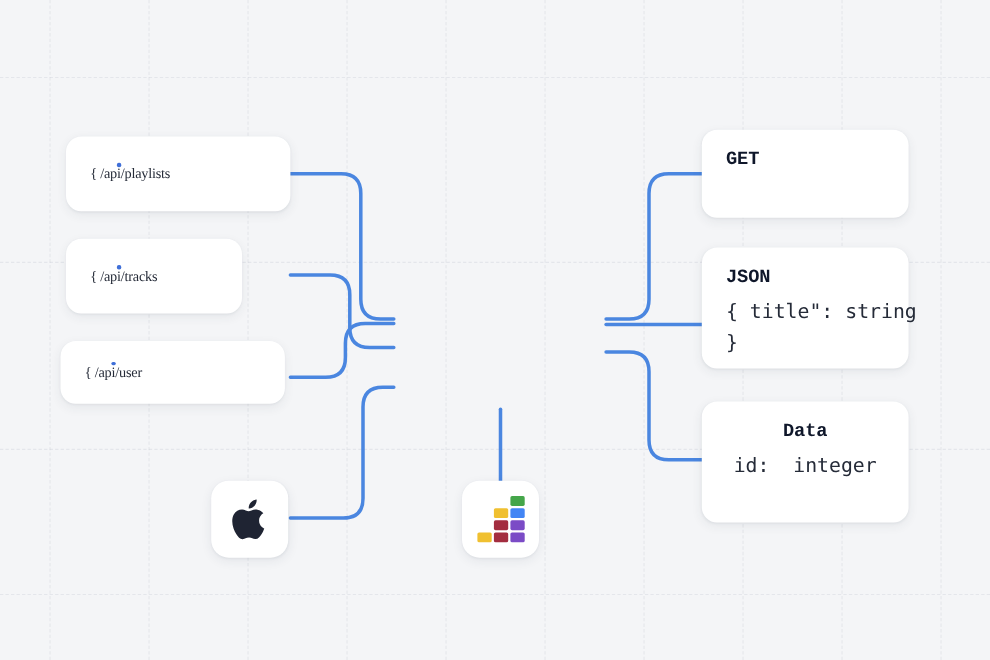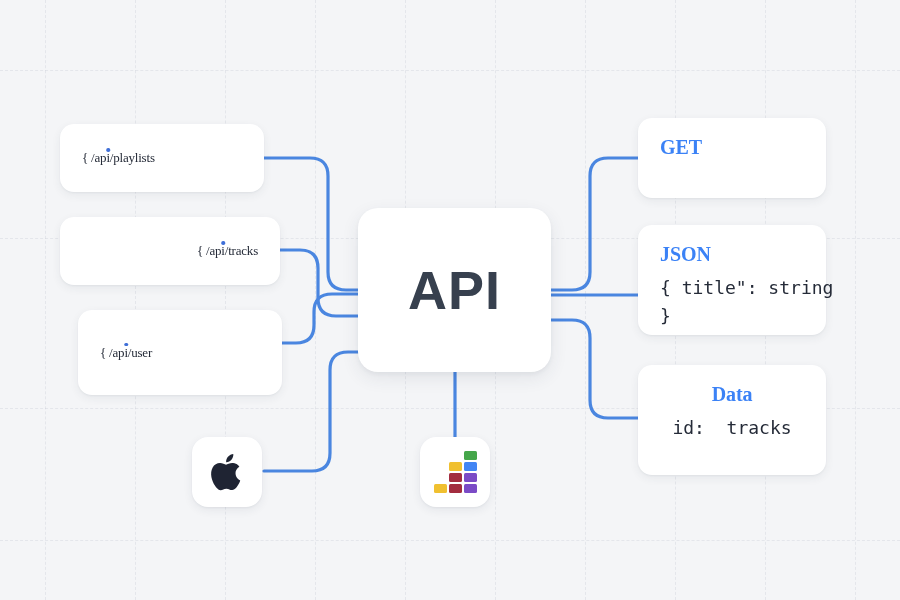--- a/index.html
+++ b/index.html
@@ -113,24 +113,24 @@
     letter-spacing: 1px;
     color: #37404e;
   }
 
   
   .detail-card {
     padding: 18px 22px;
     justify-content: flex-start;
   }
   .detail-title {
-    font-family: Liberation Serif, serif;
+    font-family: Liberation Mono, monospace;
     font-weight: bold;
-    font-size: 20px;
-    color: #3b82f6;
+    font-size: 17px;
+    color: #0f172a;
     margin-bottom: 8px;
     letter-spacing: -0.1px;
   }
   .detail-line-sans {
     font-family: "Liberation Sans", sans-serif;
     font-size: 19px;
     color: #252b38;
     letter-spacing: -0.2px;
     white-space: nowrap;
   }
@@ -204,45 +204,42 @@
 
     <path class="wire" d="M 551 295 H 638"></path>
 
     <path class="wire" d="M 551 320 H 572 Q 590 320 590 338 V 400 Q 590 418 608 418 H 638"></path>
   </svg>
 
   <div class="card endpoint-card" style="left:60px; top:124px; width:204px; height:68px;">
     <div class="endpoint-text">{ /ap<span class="dot-i">i</span>/playlists</div>
   </div>
 
-  <div class="card endpoint-card" style="left:60px; top:217px; width:220px; height:68px;align-items:flex-end;">
+  <div class="card endpoint-card" style="left:60px; top:217px; width:160px; height:68px;">
     <div class="endpoint-text">{ /ap<span class="dot-i">i</span>/tracks</div>
   </div>
 
-  <div class="card endpoint-card" style="left:78px; top:310px; width:204px; height:85px;justify-content:center;">
+  <div class="card endpoint-card" style="left:55px; top:310px; width:204px; height:57px;justify-content:center;">
     <div class="endpoint-text">{ /ap<span class="dot-i">i</span>/user</div>
   </div>
 
-  <div class="api-node" style="left:358px; top:208px; width:193px; height:164px;">
-    <span class="api-label">API</span>
-  </div>
 
   <div class="card detail-card" style="left:638px; top:118px; width:188px; height:80px;">
     <div class="detail-title">GET</div>
   </div>
 
   <div class="card detail-card" style="left:638px; top:225px; width:188px; height:110px;">
     <div class="detail-title">JSON</div>
     <div class="detail-line-mono">{ title": string</div>
     <div class="detail-line-mono">}</div>
   </div>
 
   <div class="card detail-card" style="left:638px; top:365px; width:188px; height:110px;align-items:center;">
     <div class="detail-title">Data</div>
-    <div class="detail-line-mono">id:  tracks</div>
+    <div class="detail-line-mono">id:  integer</div>
   </div>
 
   <div class="icon-tile" style="left:192px; top:437px; width:70px; height:70px;">
     <svg width="36" height="42" viewBox="0 0 28 34">
       <path fill="#1f2433" d="M20.9 18.1c0-3.6 2.9-5.3 3.1-5.4-1.7-2.5-4.3-2.8-5.3-2.9-2.2-.2-4.4 1.3-5.5 1.3-1.1 0-2.9-1.3-4.8-1.3-2.5 0-4.8 1.4-6 3.6-2.6 4.4-.7 11 1.8 14.6 1.2 1.8 2.7 3.8 4.6 3.7 1.8-.1 2.5-1.2 4.7-1.2s2.8 1.2 4.8 1.1c2-.03 3.2-1.8 4.4-3.6 1.4-2.1 2-4.1 2-4.2-.04-.02-3.8-1.5-3.8-5.7z"></path>
       <path fill="#1f2433" d="M17.6 7.1c1-1.2 1.7-2.9 1.5-4.6-1.4.06-3.2 1-4.3 2.2-.9 1-1.7 2.8-1.5 4.4 1.6.12 3.2-.8 4.3-2z"></path>
     </svg>
   </div>
 
   <div class="icon-tile" style="left:420px; top:437px; width:70px; height:70px;">

